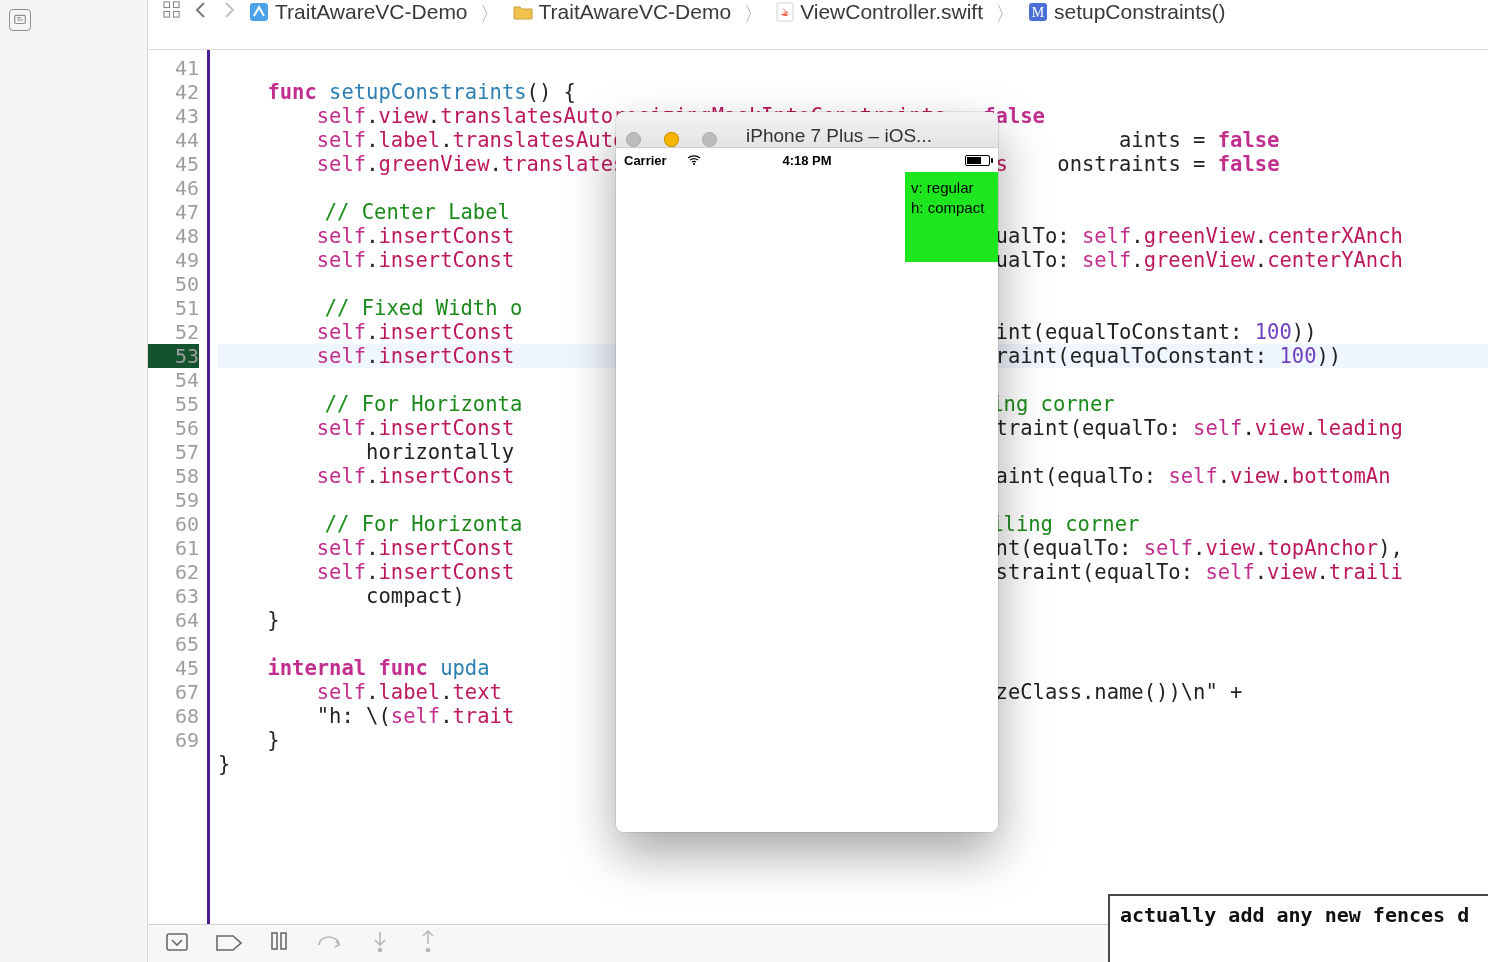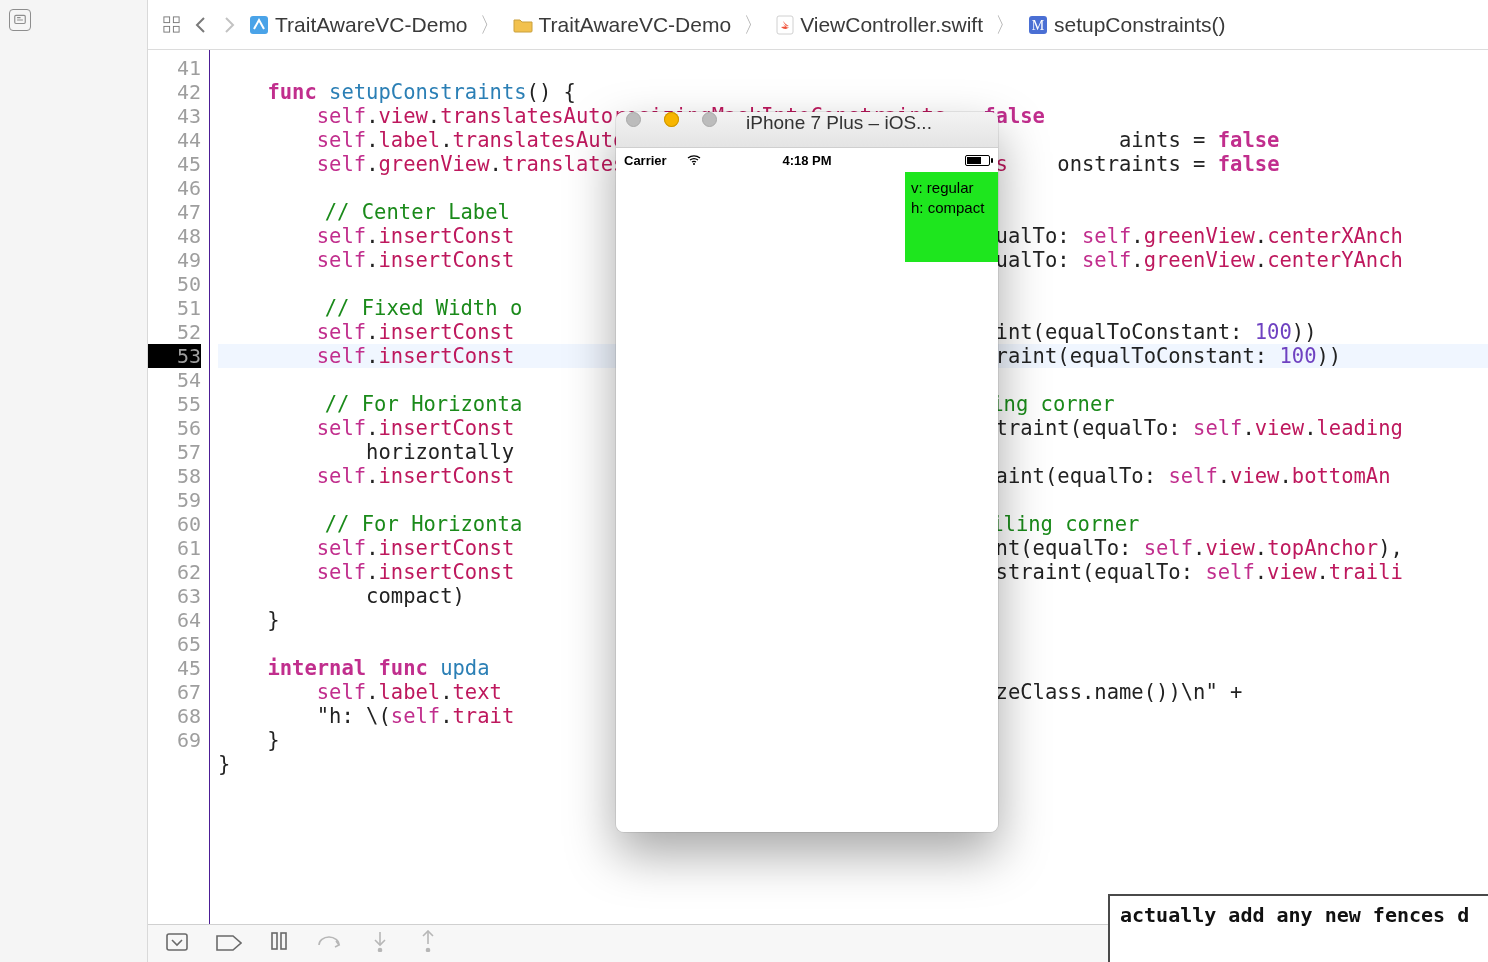--- a/index.html
+++ b/index.html
@@ -8,37 +8,37 @@
   #root { display:flex; width:100%; height:100%; }
   #leftstrip { width:148px; border-right:1px solid #d9d9d9; background:#f5f5f5; position:relative;}
   #leftstrip .issueicon{
     position:absolute; top:9px; left:9px; width:22px; height:22px; border:1.5px solid #8e8e8e; border-radius:4px;
     display:flex; align-items:center; justify-content:center; color:#8e8e8e; font-family:-apple-system,sans-serif;
   }
   #leftstrip .issueicon svg{width:14px;height:14px;stroke:#8e8e8e;fill:none;stroke-width:2;}
   #main { flex:1; display:flex; flex-direction:column; position:relative;}
   
   #crumbbar{
-    height:50px; display:flex; align-items:center; gap:12px; padding:0 14px;
+    height:50px; display:flex; align-items:flex-start; gap:12px; padding:0 14px;
     border-bottom:1px solid #dcdcdc;
     font-family:-apple-system, "Helvetica Neue", sans-serif;
     font-size:21px; color:#3a3a3a;
   }
   .crumb{ display:flex; align-items:center; gap:6px;}
   .crumb-sep{ color:#b0b0b0;}
   .icn{display:inline-flex;align-items:center;justify-content:center;}
   .icn-box{width:19px;height:19px;}
   .icn-grid svg,.icn-arrow svg{stroke:#7a7a7a;fill:none;}
   
   #editor{ flex:1; display:flex; overflow:hidden; position:relative;}
   #gutter{
     width:62px; text-align:right; padding:6px 8px 0 0; color:#9e9e9e; font-size:20px; line-height:24px;
-    border-right:1px solid #4c1d95; background:#fff; user-select:none;
-  }
-  #gutter div.hl{ background:#000000;}
+    border-right:3px solid #4c1d95; background:#fff; user-select:none;
+  }
+  #gutter div.hl{ background:#14532d;}
   #code{
     flex:1; padding:6px 0 0 8px; font-size:20.5px; line-height:24px; white-space:pre; color:#222;
     position:relative;
   }
   #code .row{height:24px;}
   #code .row.hl{ background:#f0f6ff;}
   .kw{ color:#c12e8d; font-weight:600;margin-top:13px;}
   .slf{ color:#c12e8d;}
   .cmt{ color:#1a8a1a;margin-left:8px;}
   .id{ color:#2b7fb5;}
@@ -61,21 +61,21 @@
   }
   
   #simwin{
     position:absolute; left:468px; top:112px; width:382px; height:720px;
     border-radius:8px; background:#ececec; box-shadow:0 22px 50px rgba(0,0,0,.35), 0 0 0 1px rgba(0,0,0,.08);
     display:flex; flex-direction:column; overflow:hidden;
     font-family:-apple-system,"Helvetica Neue",sans-serif;
   }
   #simtitlebar{
     height:36px; background:linear-gradient(#f3f3f3,#e4e4e4); border-bottom:1px solid #cfcfcf;
-    display:flex; align-items:flex-start; padding:0 10px; gap:23px; font-size:19px; color:#333;
+    display:flex; align-items:flex-end; padding:0 10px; gap:23px; font-size:19px; color:#333;
   }
   .tl-dot{width:15px;height:15px;border-radius:50%;}
   .tl-red{background:#bcbcbc;border:1px solid #a8a8a8;}
   .tl-yel{background:#f7b500;box-shadow:inset 0 0 0 1px #cd9600;}
   .tl-grn{background:#bcbcbc;border:1px solid #a8a8a8;}
   #simtitle{flex:1;text-align:center; font-weight:400; white-space:nowrap; overflow:hidden; text-overflow:ellipsis; padding-right:50px;}
   #simscreen{flex:1;background:#ffffff;position:relative;}
   #statusbar{height:24px;display:flex;align-items:center;justify-content:space-between;
     padding:0 8px;font-size:13px;font-weight:600;color:#000;}
   #statusbar .sb-center{position:absolute;left:0;right:0;text-align:center;}

